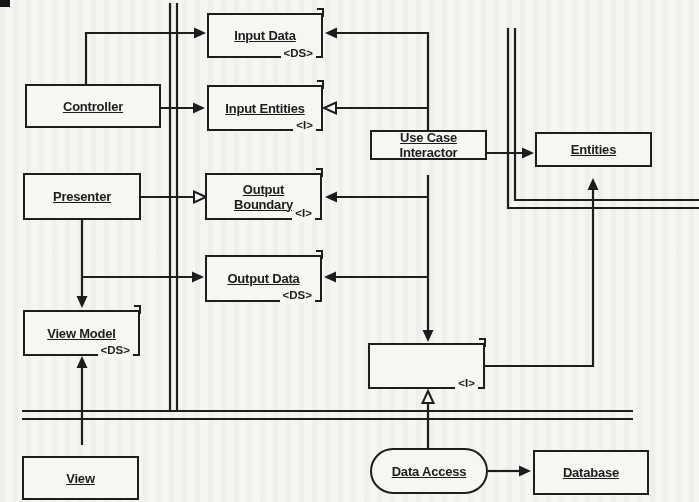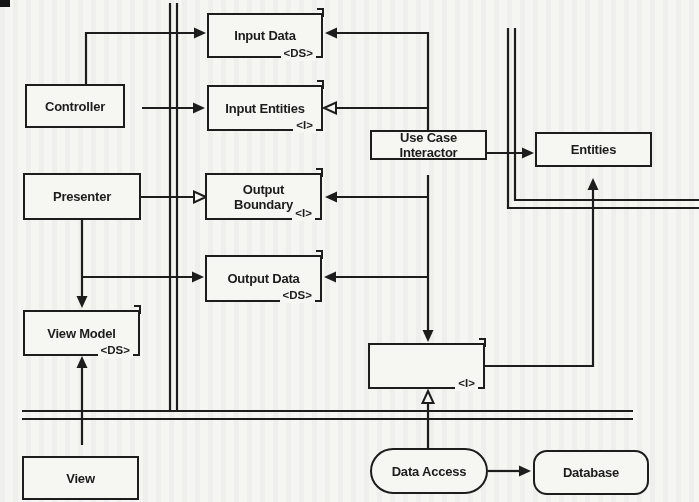--- a/index.html
+++ b/index.html
@@ -24,21 +24,21 @@
     background:#f6f6f3;
     box-sizing:border-box;
     display:flex;align-items:center;justify-content:center;
     text-align:center;
     color:#1c1c1c;
     font-weight:bold;
     font-size:13px;
     line-height:15px;
     letter-spacing:-0.2px;
   }
-  .box .lbl{padding:0 10px;}
+  .box .lbl{padding:0 10px;text-decoration:underline;}
   .tag{
     position:absolute;
     top:-9px;right:5px;
     background:#f6f6f3;
     padding:0 3px;
     font-size:11.5px;
     line-height:15px;
     font-weight:bold;
     color:#1c1c1c;
     letter-spacing:0;
@@ -104,21 +104,21 @@
       <polygon points="531,471 519,465.5 519,476.5"></polygon>
     </g>
 
     <g fill="#f5f5f2" stroke="#1d1d1d" stroke-width="2">
       <polygon points="324,108 336,102.5 336,113.5"></polygon>
       <polygon points="206,197 194,191.5 194,202.5"></polygon>
       <polygon points="428,391 422.5,403 433.5,403"></polygon>
     </g>
   </svg>
 
-  <div class="box" style="left:25px;top:84px;width:100px;height:44px;">
+  <div class="box" style="left:25px;top:84px;width:136px;height:44px;">
     <span class="lbl">Controller</span>
   </div>
 
   <div class="box" style="left:23px;top:173px;width:118px;height:47px;">
     <span class="lbl">Presenter</span>
   </div>
 
   <div class="box" style="left:23px;top:310px;width:117px;height:46px;">
     <span class="tag">&lt;DS&gt;</span>
     <span class="hook"></span>
@@ -163,19 +163,19 @@
 
   <div class="box" style="left:368px;top:343px;width:117px;height:46px;">
     <span class="tag">&lt;I&gt;</span>
     <span class="hook"></span>
   </div>
 
   <div class="box" style="left:370px;top:448px;width:118px;height:46px;border-radius:23px;">
     <span class="lbl">Data Access</span>
   </div>
 
-  <div class="box" style="left:533px;top:450px;width:116px;height:45px;border-radius:14px;">
+  <div class="box" style="left:533px;top:450px;width:116px;height:45px;">
     <span class="lbl">Database</span>
   </div>
 
   <div class="artifact"></div>
 
 </div>
 
 </body></html>

